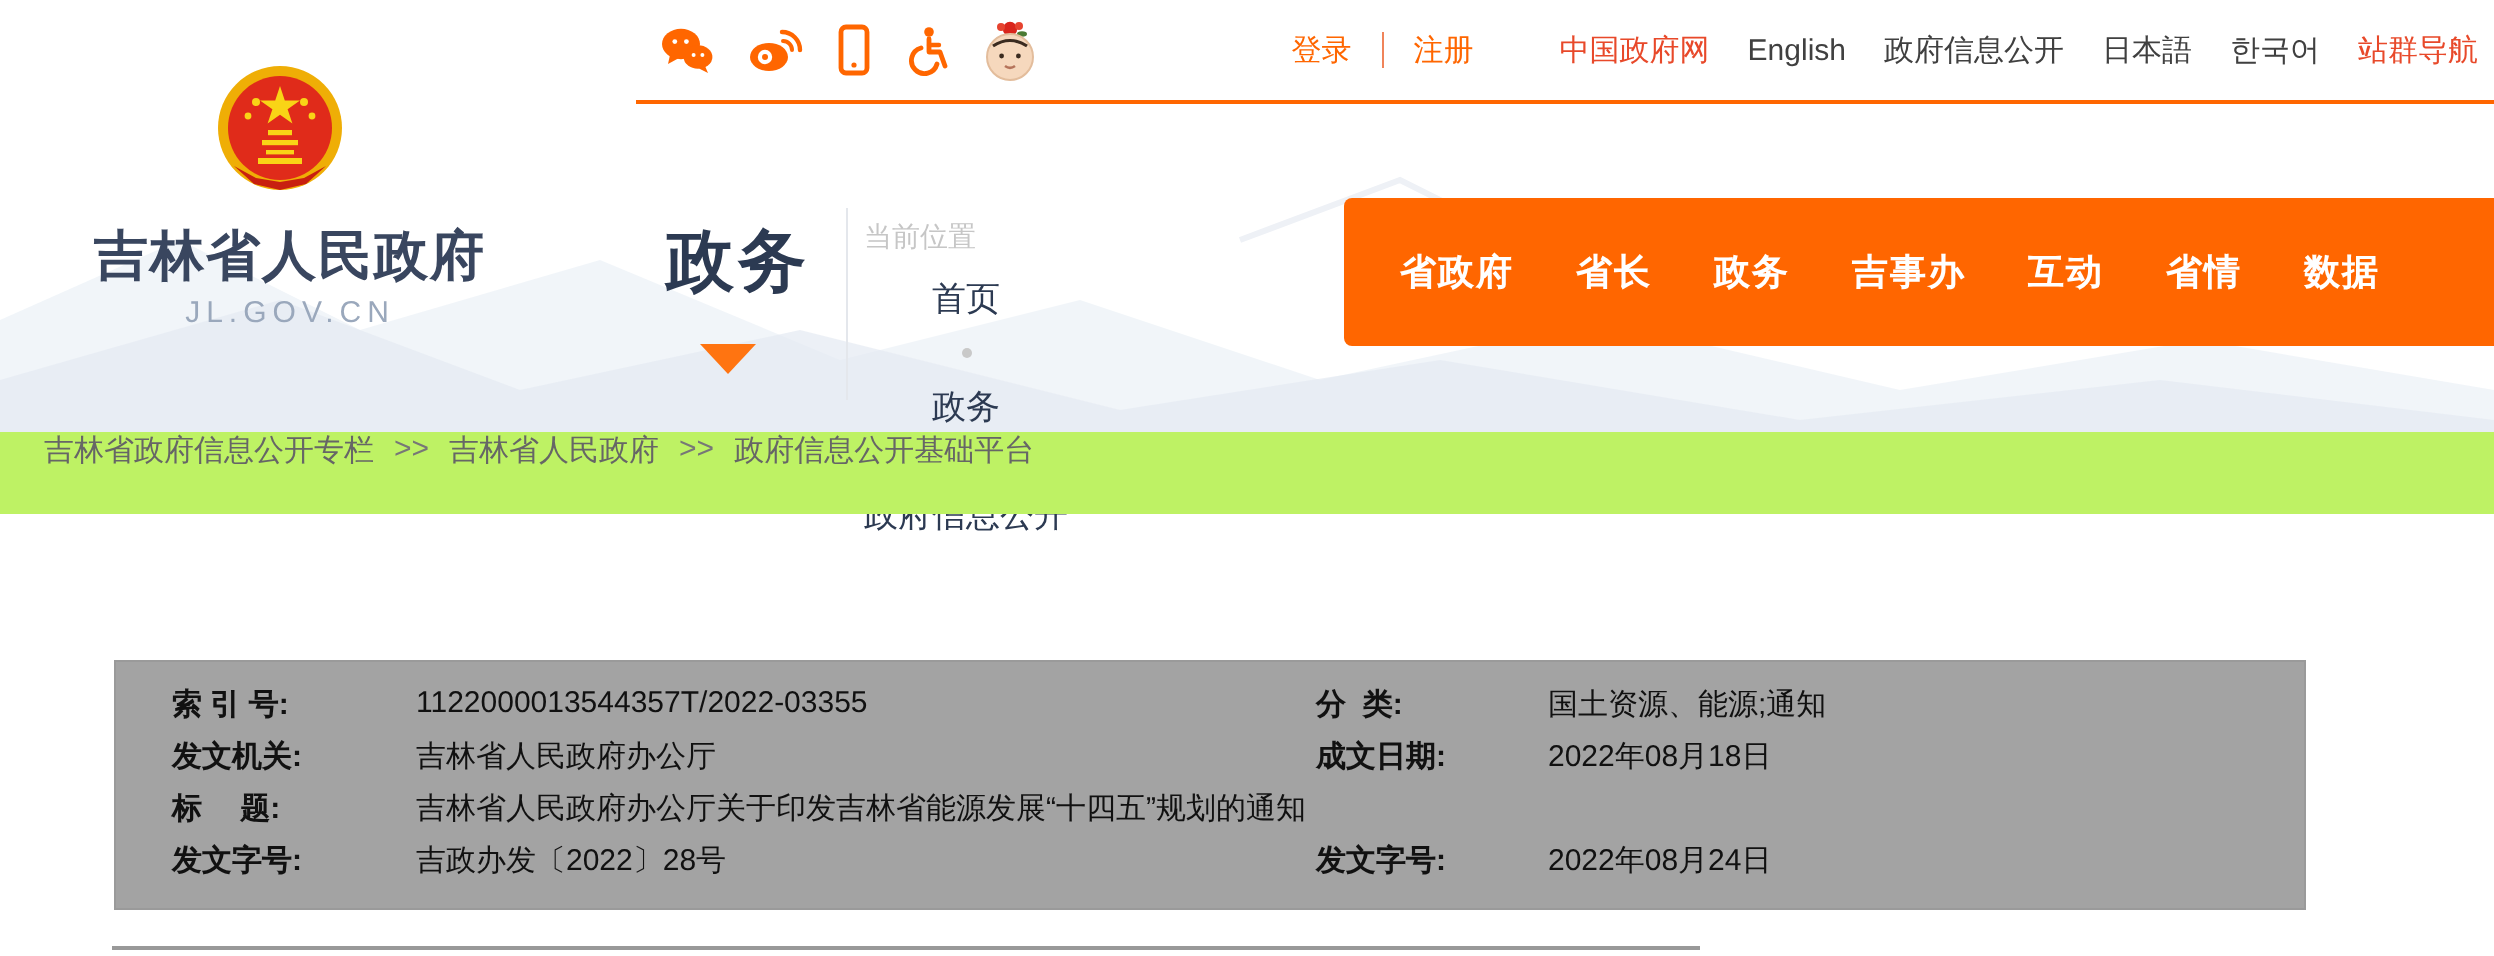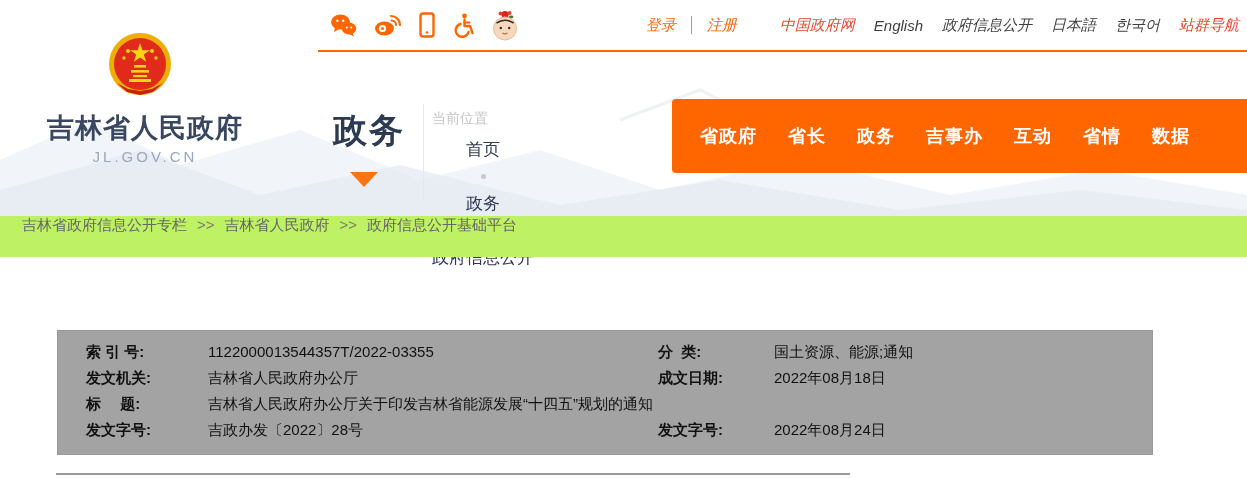--- a/index.html
+++ b/index.html
@@ -16,21 +16,21 @@
                 font-size:27px; font-weight:bold; color:#39465f; letter-spacing:1px; }
   .logo-domain { position:absolute; left:0; top:148px; width:290px; text-align:center;
                  font-size:15px; color:#9aa8bc; letter-spacing:3px; }
 
   .top-strip { position:absolute; left:318px; top:0; width:929px; height:52px;
                border-bottom:2px solid #ff6600; display:flex; align-items:center; }
   .icon-row { display:flex; align-items:center; gap:17px; padding-left:12px; }
   .icon-row span { display:inline-flex; align-items:center; justify-content:center; cursor:pointer; }
   .top-links { margin-left:auto; display:flex; align-items:center; gap:19px; padding-right:8px;
                font-size:15px; white-space:nowrap; }
-  .top-links a { text-decoration:none; color:#404040; cursor:pointer;font-style:italic; }
+  .top-links a { text-decoration:none; color:#404040; cursor:pointer; }
   .lnk-orange { color:#ff6600 !important; }
   .lnk-red { color:#e8492a !important; }
   .vsep { width:1px; height:18px; background:#f0845a; margin:0 -4px; }
   .gap-lg { margin-left:24px; }
 
   .section-title { position:absolute; left:333px; top:108px; font-size:34px; font-weight:bold;
                    color:#2c3a52; letter-spacing:2px; }
   .section-arrow { position:absolute; left:350px; top:172px; width:0; height:0;
                    border-left:14px solid transparent; border-right:14px solid transparent;
                    border-top:15px solid #ff7411; }

